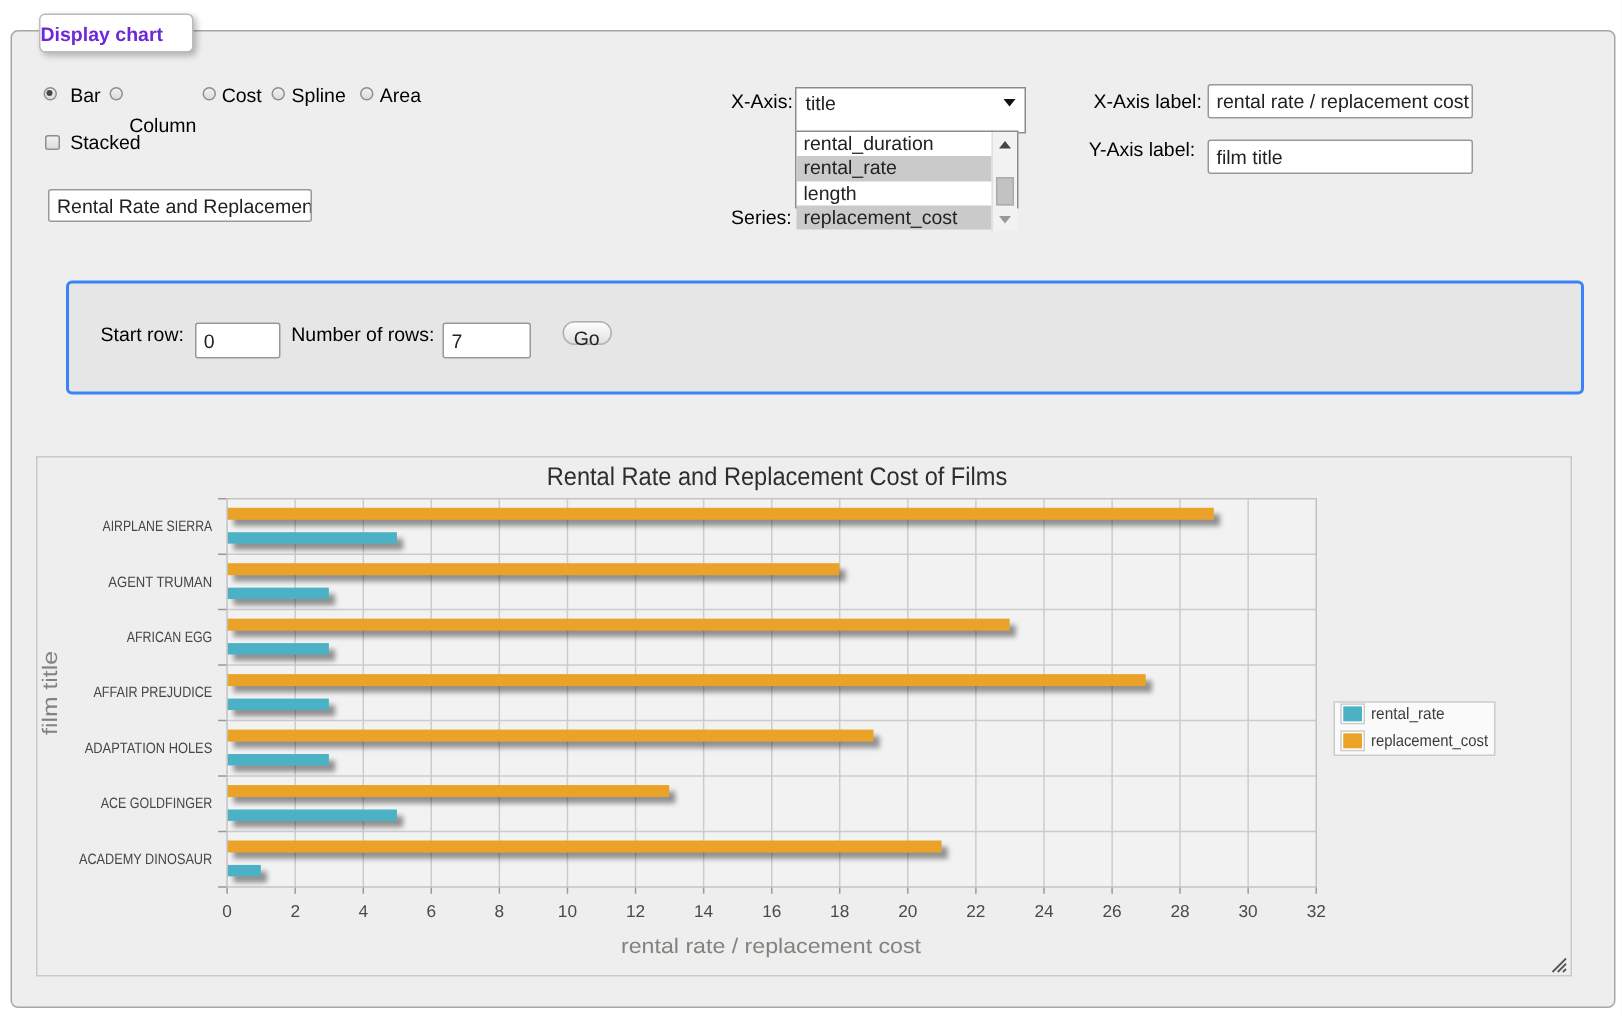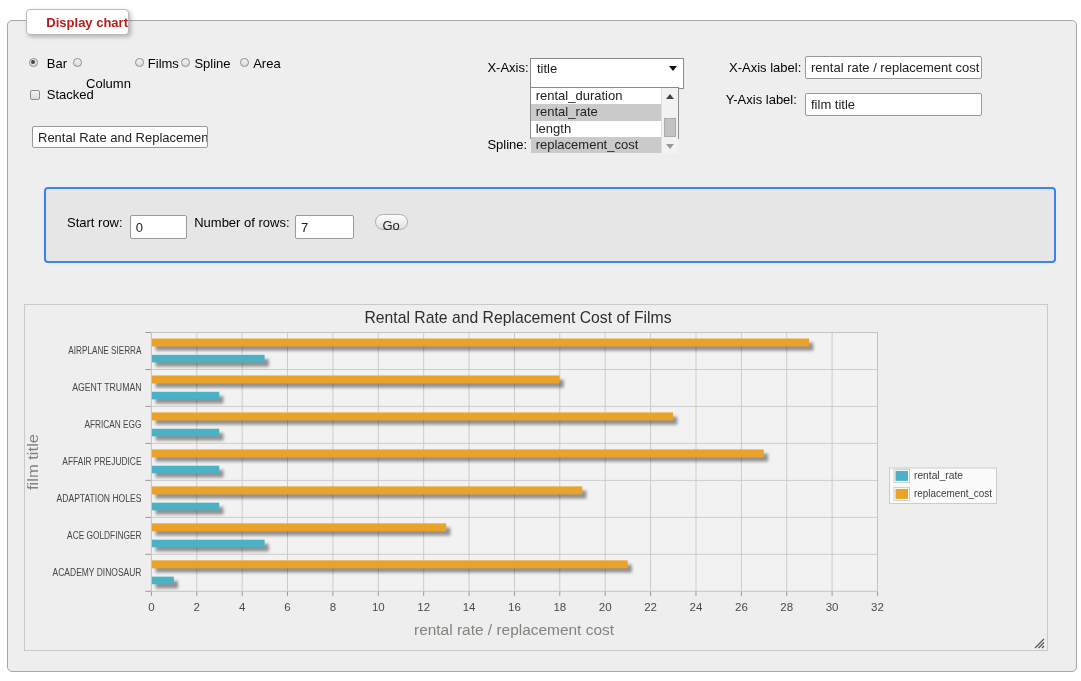--- a/index.html
+++ b/index.html
@@ -2,21 +2,21 @@
 <html><head><meta charset="utf-8"><title>Display chart</title>
 <style>
 * { margin:0; padding:0; box-sizing:border-box; }
 html,body { background:#fff; font-family:"Liberation Sans",sans-serif; }
 #wrap { position:relative; width:1081px; height:681px; }
 .fs { position:absolute; left:7px; top:20px; width:1070px; height:652px;
       background:#eeeeee; border:1px solid #a6a6a6; border-radius:5px; }
 .legend { position:absolute; left:18px; top:-12px; width:103px; height:26px;
       background:#fff; border:1px solid #bbb; border-radius:4px;
       box-shadow:2px 2px 4px rgba(0,0,0,0.25);
-      font-size:13px; font-weight:bold; color:#b91c1c; line-height:25px; text-align:right; }
+      font-size:13px; font-weight:bold; color:#6d28d9; line-height:25px; text-align:left; }
 .lbl { position:absolute; font-size:13px; color:#000000; white-space:nowrap; }
 .inp { position:absolute; background:#fff; border:1px solid #999; border-radius:2px;
       font-size:13px; color:#222; padding-left:5px; white-space:nowrap; overflow:hidden; }
 .radio { position:absolute; width:9px; height:9px; border:1px solid #8e8e8e; border-radius:50%;
       background:linear-gradient(#f2f2f2,#dcdcdc); }
 .radio.on { background:linear-gradient(#eee,#ddd); }
 .radio.on::after { content:""; position:absolute; left:1.5px; top:1.5px; width:4px; height:4px;
       border-radius:50%; background:#454545; }
 .chk { position:absolute; left:21.8px; top:68.7px; width:10.5px; height:10.5px;
       border:1px solid #8e8e8e; border-radius:2px; background:linear-gradient(#f2f2f2,#dcdcdc); }
@@ -42,21 +42,21 @@
 <body>
 <div id="wrap">
  <div class="fs">
   <div class="legend">Display chart</div>
 
   <div class="radio on" style="left:20.5px; top:36.5px;"></div>
       <div class="lbl" style="left:38.8px; top:35.2px;">Bar</div>
   <div class="radio" style="left:64.6px; top:36.5px;"></div>
       <div class="lbl" style="left:78.1px; top:22px;margin-top:33px;">Column</div>
   <div class="radio" style="left:126.6px; top:36.5px;"></div>
-      <div class="lbl" style="left:139.8px; top:35.2px;">Films</div>
+      <div class="lbl" style="left:139.8px; top:35.2px;">Cost</div>
   <div class="radio" style="left:173.2px; top:36.5px;"></div>
       <div class="lbl" style="left:186.4px; top:35.2px;">Spline</div>
   <div class="radio" style="left:231.8px; top:36.5px;"></div>
       <div class="lbl" style="left:245.2px; top:35.2px;">Area</div>
 
   <div class="chk"></div>
       <div class="lbl" style="left:38.8px; top:66.2px;">Stacked</div>
 
   <div class="inp" style="left:24px; top:105px; width:176px; height:22px; line-height:21px;">Rental Rate and Replacement Cost of Films</div>
 
@@ -66,21 +66,21 @@
     <div class="lrow">rental_duration</div>
     <div class="lrow hl">rental_rate</div>
     <div class="lrow">length</div>
     <div class="lrow hl">replacement_cost</div>
     <div class="sbar">
       <div class="sarrow" style="top:6px; border-bottom:5px solid #444;"></div>
       <div class="sthumb" style="top:30.5px;"></div>
       <div class="sarrow" style="top:56.5px; border-top:5px solid #999;"></div>
     </div>
   </div>
-  <div class="lbl" style="left:479.4px; top:116.1px;">Spline:</div>
+  <div class="lbl" style="left:479.4px; top:116.1px;">Series:</div>
 
   <div class="lbl" style="left:721px; top:38.7px;">X-Axis label:</div>
   <div class="inp" style="left:797px; top:35px; width:177px; height:23px; line-height:22px;">rental rate / replacement cost</div>
   <div class="lbl" style="left:717.8px; top:70.9px;">Y-Axis label:</div>
   <div class="inp" style="left:797px; top:72px; width:177px; height:23px; line-height:22px;">film title</div>
 
   <div class="ctrl">
     <div class="lbl" style="left:21px; top:25.5px;">Start row:</div>
     <div class="inp" style="left:83.8px; top:26px; width:57px; height:24px; line-height:23px;">0</div>
     <div class="lbl" style="left:148.2px; top:25.5px;">Number of rows:</div>

